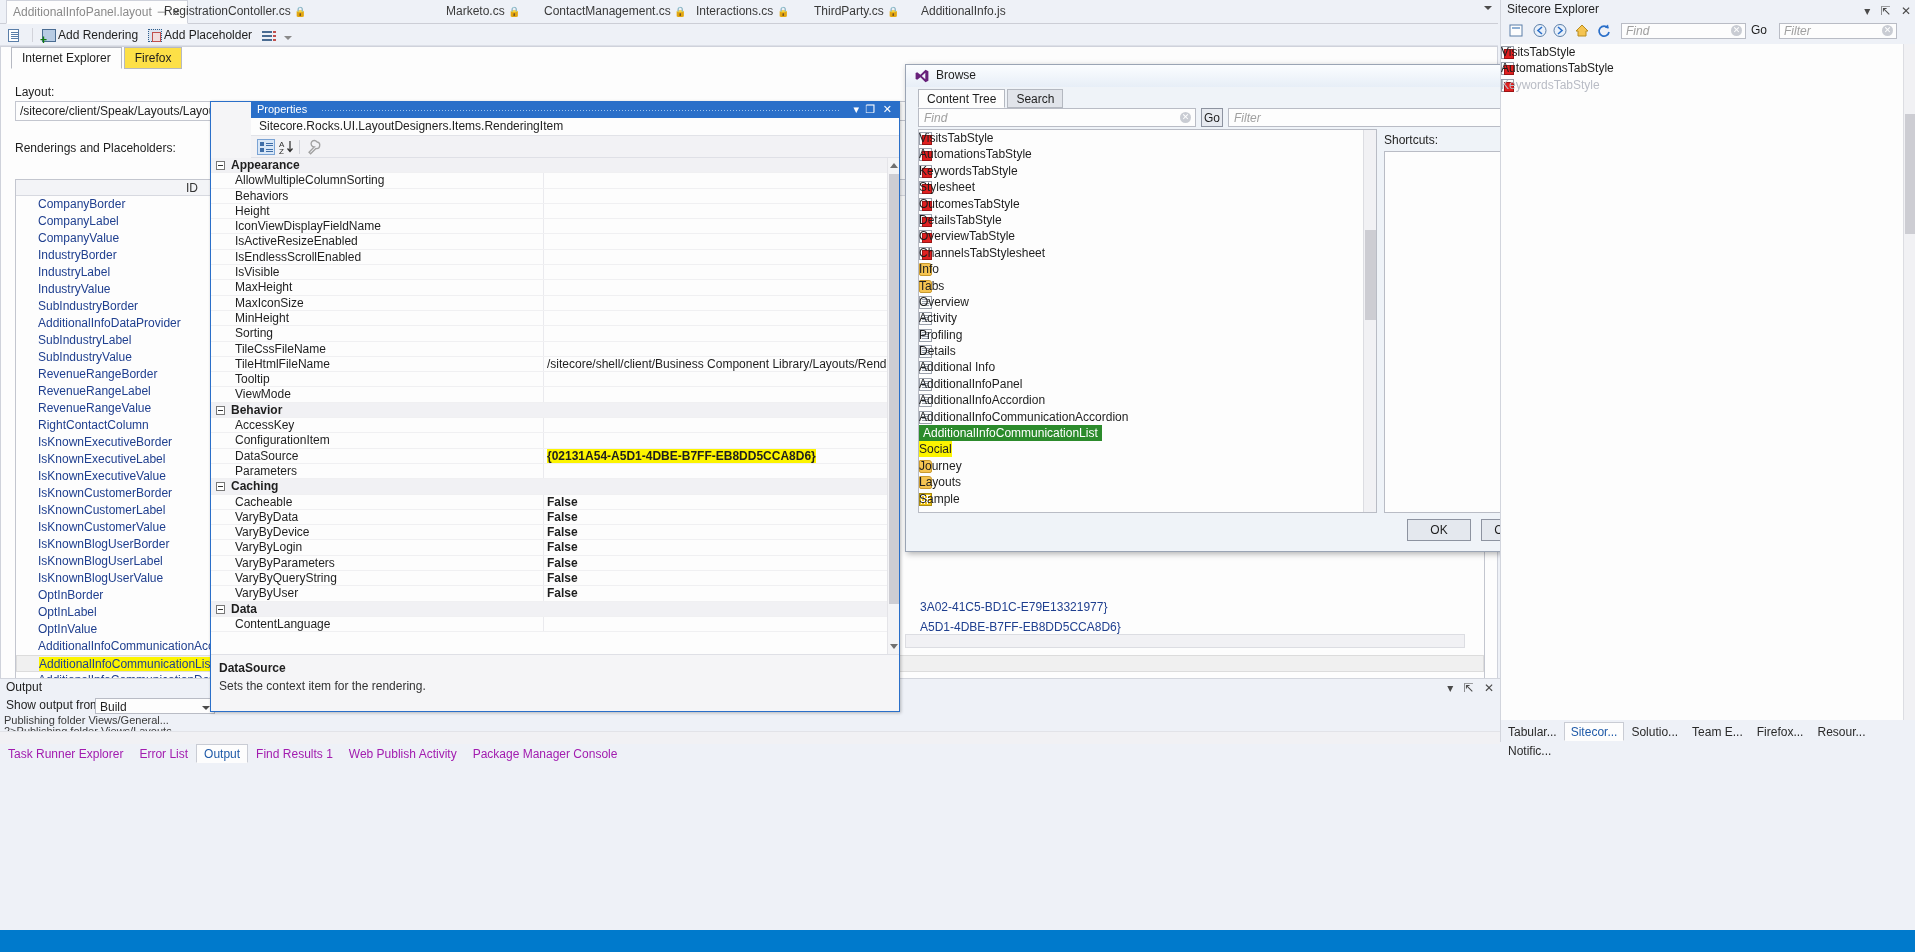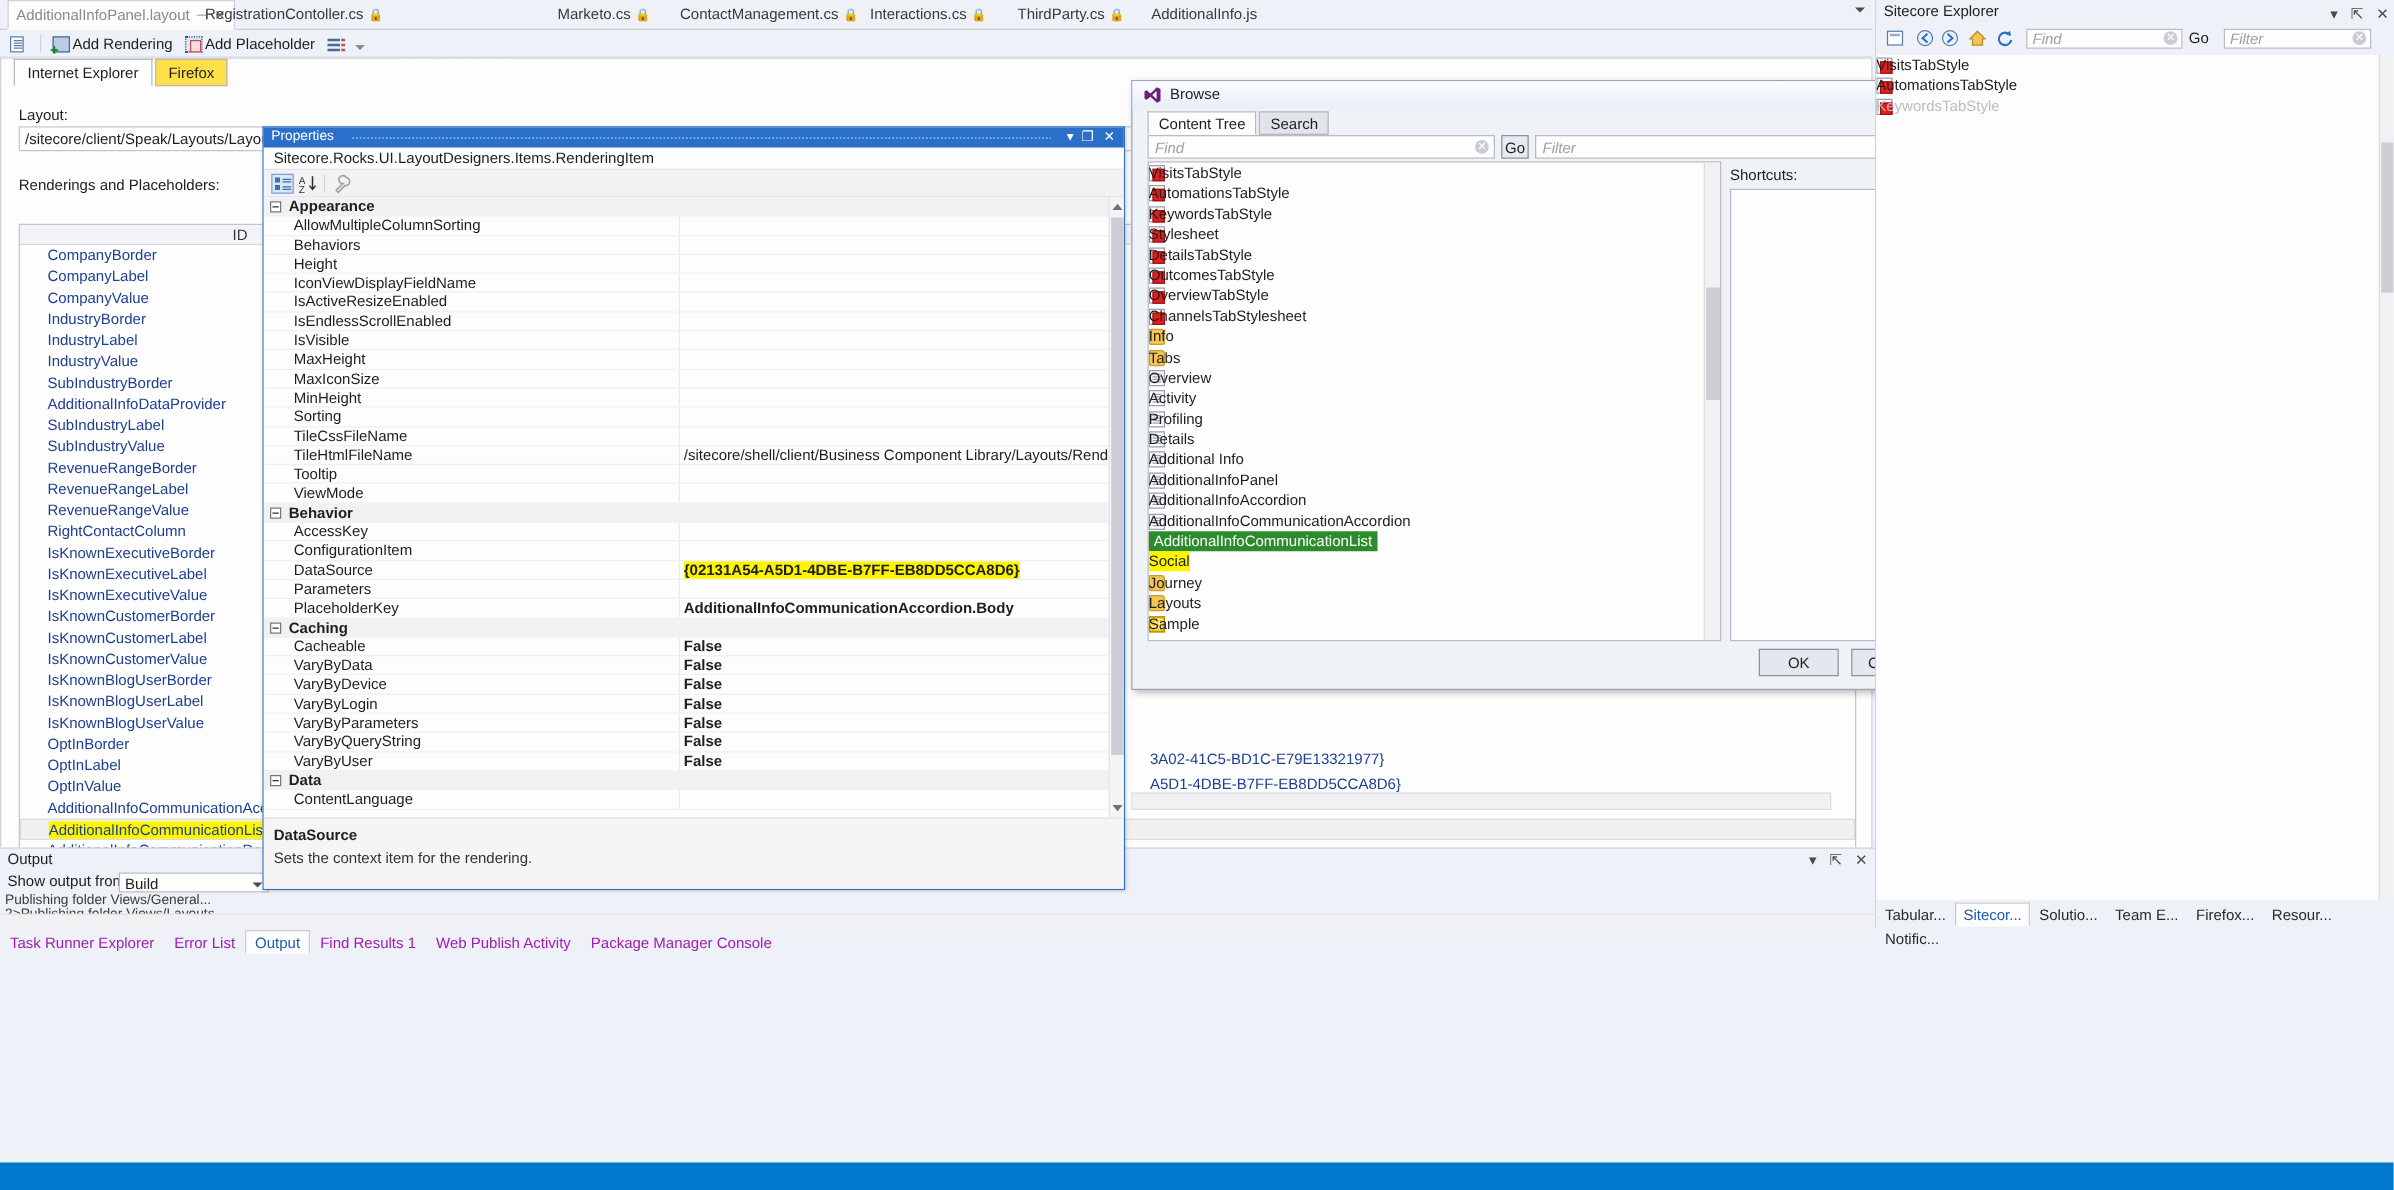--- a/index.html
+++ b/index.html
@@ -68,21 +68,21 @@
   .rlist { position:absolute; left:14px; top:132px; width:1470px; height:580px; background:#fdfdfd; border:1px solid #c3c6cf; }
   .rlist-header { height:16px; background:#f3f4f7; border-bottom:1px solid #d7d9e0; position:relative;}
   .rlist-header .col-id { position:absolute; left:170px; top:1px; color:#333; }
   .rlist-body { position:relative; }
   .ritem { height:17px; line-height:17px; padding-left:22px; color:#1f3f8f; white-space:nowrap; }
   .ritem.selected { background:#f0f0f0; border:1px solid #dcdcdc; }
   .hl { background:#fcf400; }
 
   
   .props { position:absolute; left:210px; top:101px; width:690px; height:611px; background:#f5f5f7;
-           border:1px solid #2a6fc9; box-shadow: 1px 1px 3px rgba(0,0,0,.25); }
+           border:1px solid #2a6fc9; box-shadow: 1px 1px 3px rgba(0,0,0,.25); padding-left: 40px; }
   .props-title { height:16px; background:#2a6fc9; color:#fff; position:relative; }
   .props-title .t { position:absolute; left:6px; top:1px; font-size:11px; }
   .props-title .dots { position:absolute; left:70px; right:58px; top:7px; height:3px;
      background-image: radial-gradient(circle, #9ec4ef 0.5px, transparent 0.6px);
      background-size: 3px 3px; }
   .props-title .btn { position:absolute; top:1px; color:#fff; font-size:11px; cursor:default;}
   .props-sub { height:18px; line-height:17px; padding-left:8px; background:#fdfdfd; border-bottom:1px solid #e2e3e8;}
   .props-toolbar { height:22px; background:#f2f2f5; border-bottom:1px solid #dfe0e6; position:relative; }
   .pt-btn { position:absolute; top:3px; width:18px; height:16px; }
   .pt-cat { left:6px; border:1px solid #7aa3d4; background:#d9e7f7; }
@@ -426,25 +426,20 @@
         <div class="grow">
           <span class="vsep"></span>
           <span class="name">DataSource</span>
           <span class="val" style="font-weight: bold;"><span class="hl">{02131A54-A5D1-4DBE-B7FF-EB8DD5CCA8D6}</span></span>
         </div>
         <div class="grow">
           <span class="vsep"></span>
           <span class="name">Parameters</span>
           <span class="val"></span>
         </div>
-        <div class="grow">
-          <span class="vsep"></span>
-          <span class="name">PlaceholderKey</span>
-          <span class="val" style="font-weight: bold;">AdditionalInfoCommunicationAccordion.Body</span>
-        </div>
         <div class="grow gcat">
           <span class="expander"></span>
           <span class="name">Caching</span>
         </div>
         <div class="grow">
           <span class="vsep"></span>
           <span class="name">Cacheable</span>
           <span class="val" style="font-weight: bold;">False</span>
         </div>
         <div class="grow">
@@ -547,25 +542,25 @@
             <div class="tnode">
               <span class="ic ic-css"></span>
               <span class="tx">KeywordsTabStyle</span>
             </div>
             <div class="tnode">
               <span class="ic ic-css"></span>
               <span class="tx">Stylesheet</span>
             </div>
             <div class="tnode">
               <span class="ic ic-css"></span>
+              <span class="tx">OutcomesTabStyle</span>
+            </div>
+            <div class="tnode">
+              <span class="ic ic-css"></span>
               <span class="tx">DetailsTabStyle</span>
-            </div>
-            <div class="tnode">
-              <span class="ic ic-css"></span>
-              <span class="tx">OutcomesTabStyle</span>
             </div>
             <div class="tnode">
               <span class="ic ic-css"></span>
               <span class="tx">OverviewTabStyle</span>
             </div>
             <div class="tnode">
               <span class="ic ic-css"></span>
               <span class="tx">ChannelsTabStylesheet</span>
             </div>
             <div class="tnode">

